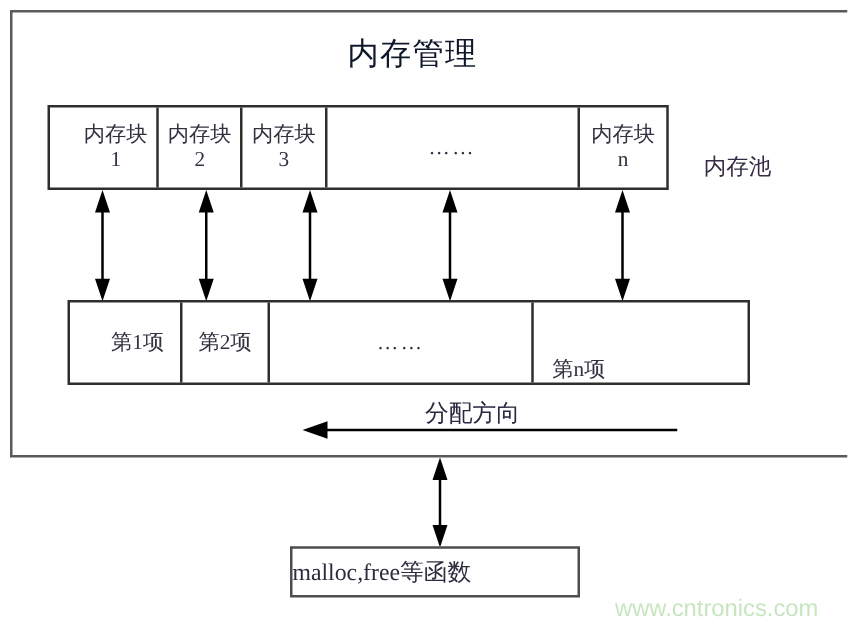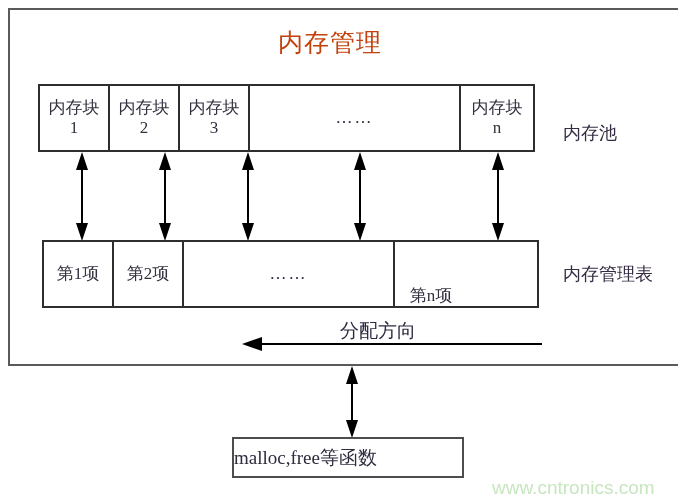--- a/index.html
+++ b/index.html
@@ -32,42 +32,43 @@
   }
 
   .diagram-title {
     position: absolute;
     left: 0;
     top: 16px;
     width: 640px;
     text-align: center;
     font-size: 25px;
     letter-spacing: 1px;
-    color: #c2410c;
+    color: #0f172a;
     white-space: nowrap;
   }
 
   
   .cell-row {
     position: absolute;
     display: flex;
     border: 2px solid #2e2e2e;
     box-sizing: border-box;
     background: #ffffff;
+    padding-left: 20px;
   }
   #pool-row {
     left: 28px;
     top: 74px;
     width: 497px;
     height: 68px;
   }
   #table-row {
-    left: 32px;
+    left: 44px;
     top: 230px;
-    width: 497px;
+    width: 546px;
     height: 68px;
   }
   .cell {
     box-sizing: border-box;
     border-right: 2px solid #2e2e2e;
     display: flex;
     flex-direction: column;
     align-items: center;
     justify-content: center;
     font-size: 17px;
@@ -238,21 +239,20 @@
         <span class="l1">第2项</span>
       </div>
       <div class="cell c3 ellipsis">
         <span class="l1">……</span>
       </div>
       <div class="cell c4">
         <span class="l1">第n项</span>
       </div>
     </div>
 
-    <div class="side-label" id="table-label">内存管理表</div>
 
     <div class="alloc-label">分配方向</div>
     <svg class="alloc-arrow" viewBox="0 0 300 16">
       <line x1="8" y1="8" x2="300" y2="8" stroke="#000" stroke-width="2"></line>
       <polygon points="0,8 20,1 20,15" fill="#000"></polygon>
     </svg>
 
   </div>
 
   <svg class="link-arrow" viewBox="0 0 18 72">

